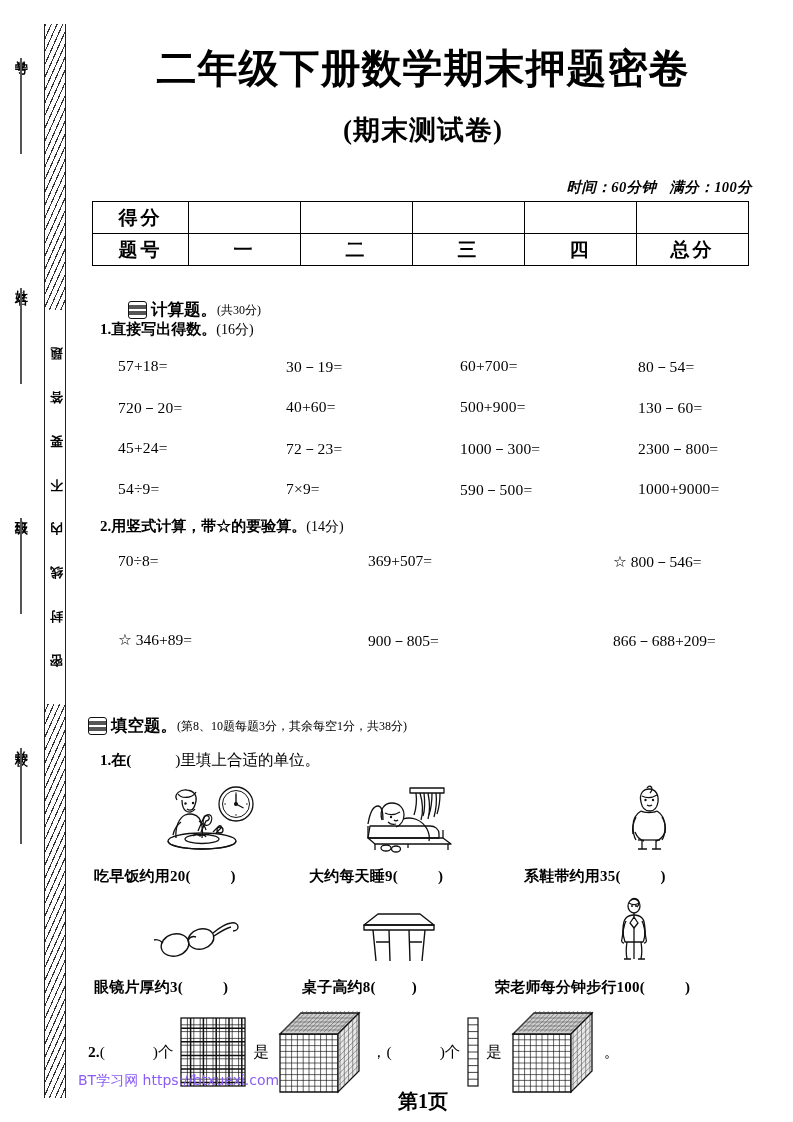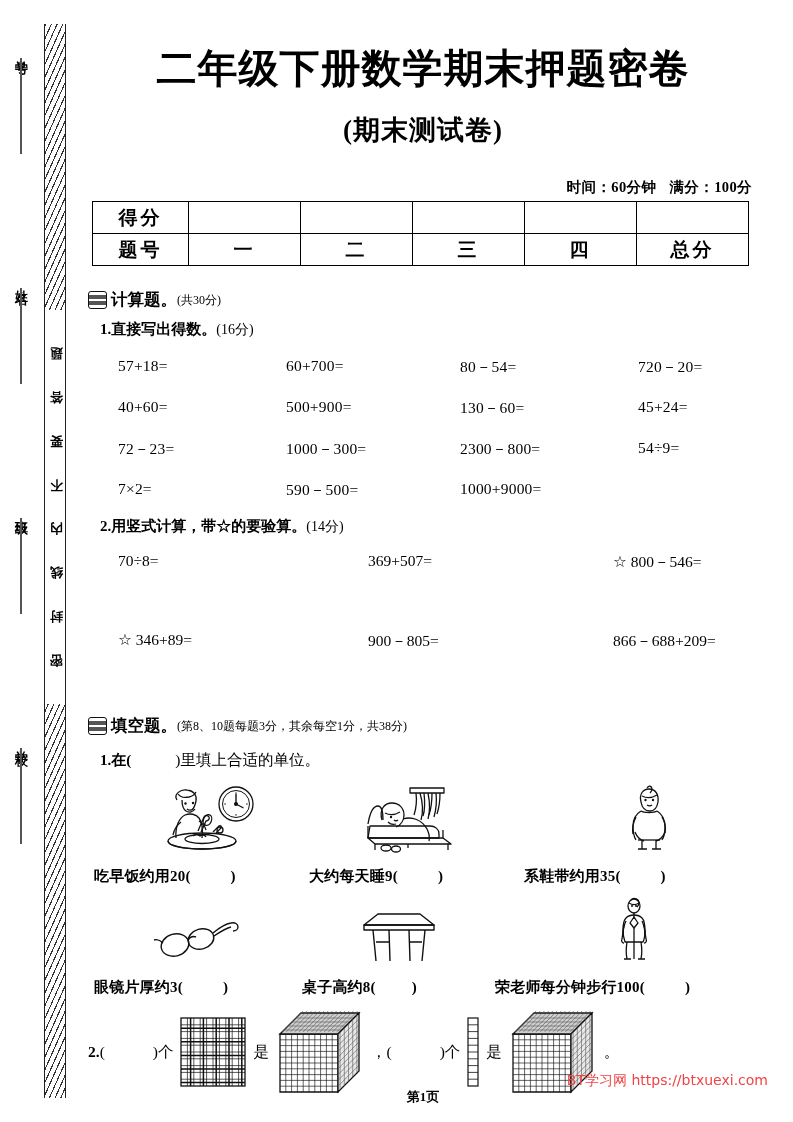--- a/index.html
+++ b/index.html
@@ -114,20 +114,21 @@
     font-weight: 700;
     letter-spacing: 1px;
     font-family: "Liberation Serif", "DejaVu Serif", serif;
   }
   #exam-meta {
     position: absolute;
     right: 41px; top: 178px;
     font-size: 14.5px;
     font-weight: 600;
     letter-spacing: 0.4px;
+    font-style: italic;
   }
   #exam-meta span { margin-left: 9px; }
 
   
   #score-table {
     position: absolute;
     left: 14px; top: 201px;
     width: 657px;
     border-collapse: collapse;
     table-layout: fixed;
@@ -245,31 +246,31 @@
     white-space: nowrap;
   }
   #q2-row .blk { margin: 0 5px; }
   .glyph-wrap { display: inline-flex; align-items: center; }
 
   
   #watermark {
     position: absolute;
     left: 0; top: 1072px;
     width: 690px;
-    text-align: right;
+    text-align: left;
     font-size: 14px;
-    color: #ef4444;
+    color: #8b5cf6;
     font-family: "DejaVu Sans", sans-serif;
   }
   #page-number {
     position: absolute;
     left: 0; top: 1088px;
     width: 690px;
     text-align: center;
-    font-size: 13px;
+    font-size: 20px;
     font-weight: 700;
   }
 
   
   svg { display: block; }
 </style>
 </head>
 <body>
 
 <div id="seal-strip">
@@ -333,44 +334,45 @@
       <td class="hdr-cell">题号</td>
       <td>一</td>
       <td>二</td>
       <td>三</td>
       <td>四</td>
       <td>总分</td>
     </tr>
   </tbody>
     </table>
 
-  <div class="section-head" style="top:289px;">
+  <div class="section-head" style="top:299px;margin-left:40px;">
     <span class="sec-marker"></span>
     <span>计算题。</span>
     <span class="sec-points">(共30分)</span>
   </div>
 
   <div class="q-label" style="left:22px; top:320px;">
     <b>1.直接写出得数。</b><span class="q-points">(16分)</span>
   </div>
 
   <div id="oral-grid">
     <div>57+18=</div>
+    <div>30－19=</div>
     <div>60+700=</div>
     <div>80－54=</div>
     <div>720－20=</div>
     <div>40+60=</div>
     <div>500+900=</div>
     <div>130－60=</div>
     <div>45+24=</div>
     <div>72－23=</div>
     <div>1000－300=</div>
     <div>2300－800=</div>
     <div>54÷9=</div>
-    <div>7×2=</div>
+    <div>7×9=</div>
     <div>590－500=</div>
     <div>1000+9000=</div>
   </div>
 
   <div class="q-label" style="left:22px; top:517px;">
     <b>2.用竖式计算，带☆的要验算。</b><span class="q-points">(14分)</span>
   </div>
 
   <div id="vertical-grid">
     <div>70÷8=</div>

